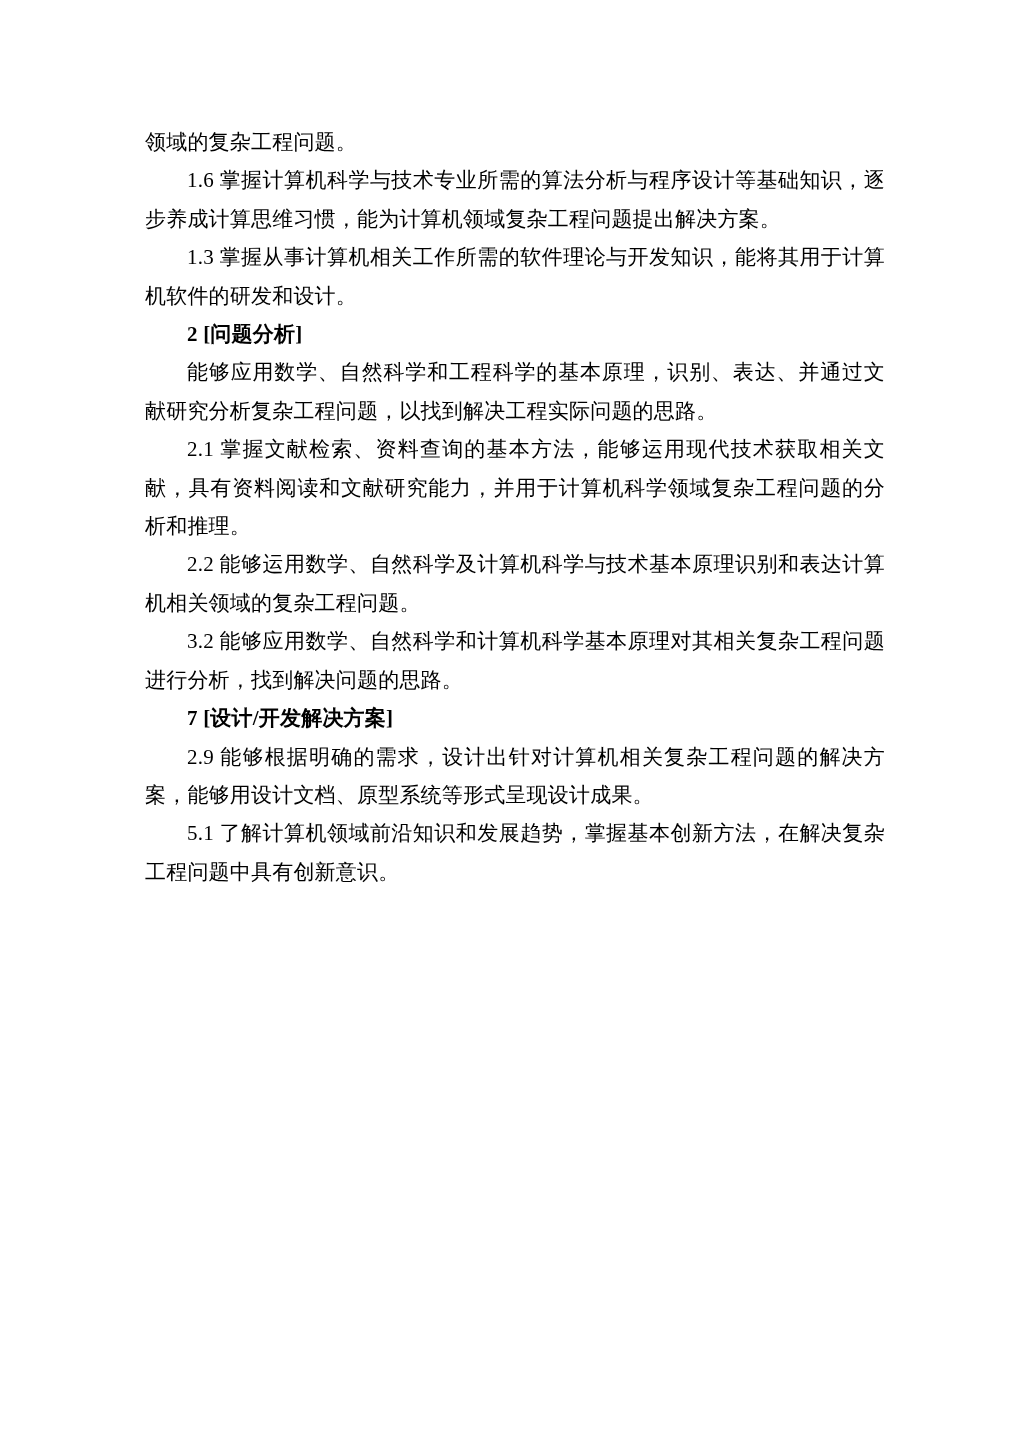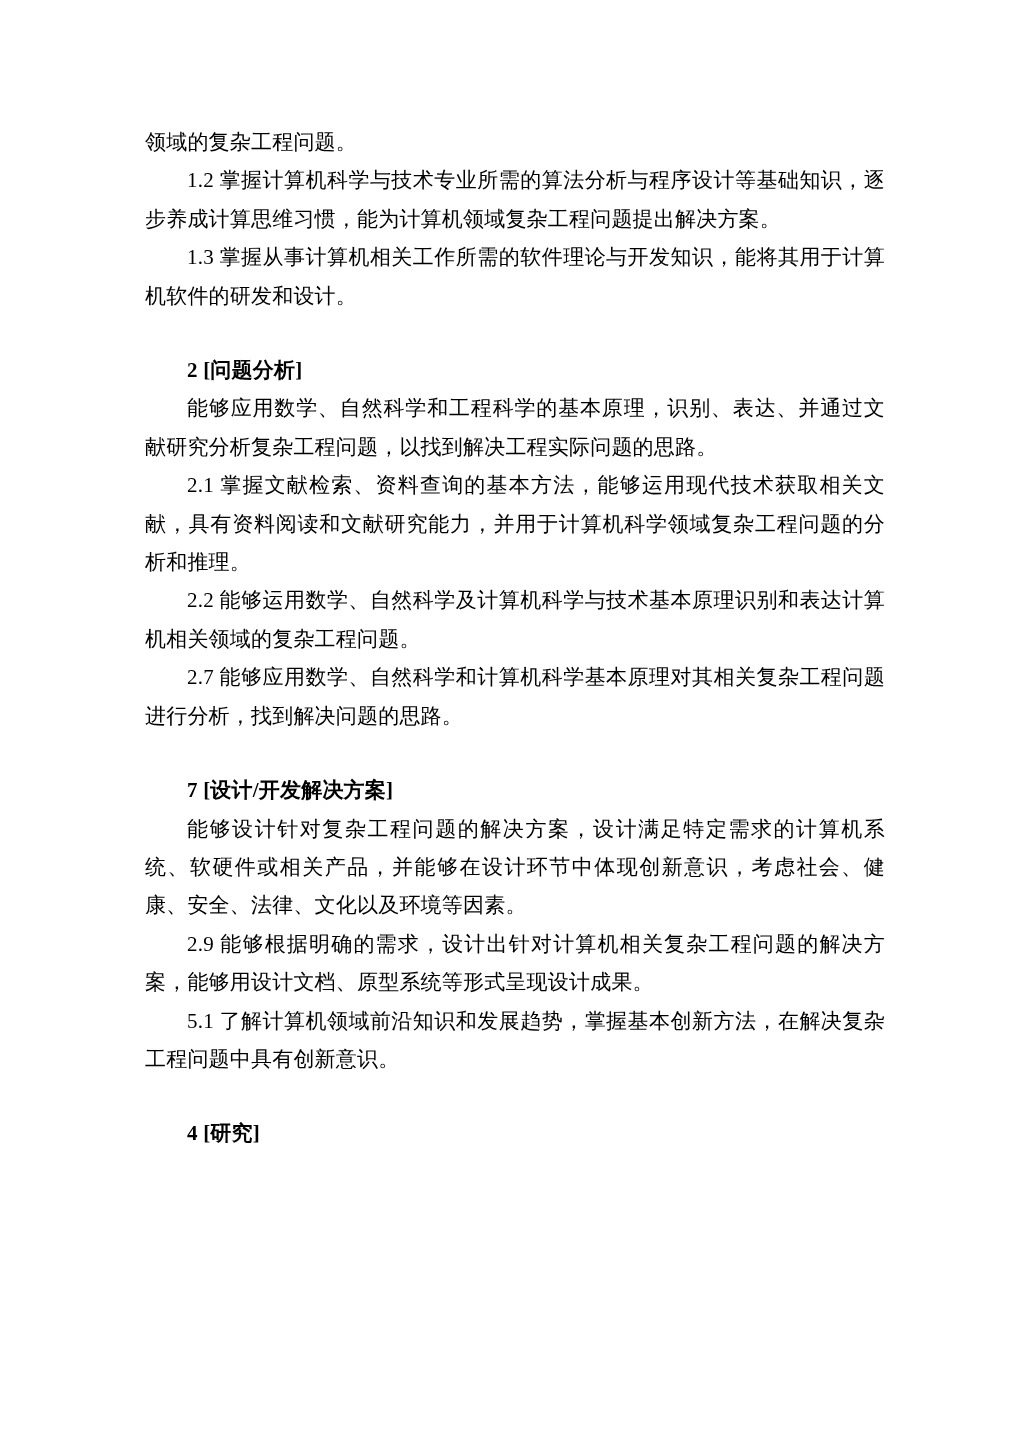--- a/index.html
+++ b/index.html
@@ -30,35 +30,32 @@
     padding: 0;
     text-indent: 2em;
     word-break: break-all;
   }
   .doc-body p.no-indent {
     text-indent: 0;
   }
   .doc-body p.heading {
     font-weight: bold;
     text-align: left;
-    margin-top: 36px;
   }
 </style>
 </head>
 <body>
 
 <div class="page">
   <div class="doc-body">
     <p class="no-indent">领域的复杂工程问题。</p>
-    <p>1.2 掌握计算机科学与技术专业所需的算法分析与程序设计等基础知识，逐步养成计算思维习惯，能为计算机领域复杂工程问题提出解决方案。</p>
+    <p>1.6 掌握计算机科学与技术专业所需的算法分析与程序设计等基础知识，逐步养成计算思维习惯，能为计算机领域复杂工程问题提出解决方案。</p>
     <p>1.3 掌握从事计算机相关工作所需的软件理论与开发知识，能将其用于计算机软件的研发和设计。</p>
     <p class="heading">2 [问题分析]</p>
     <p>能够应用数学、自然科学和工程科学的基本原理，识别、表达、并通过文献研究分析复杂工程问题，以找到解决工程实际问题的思路。</p>
     <p>2.1 掌握文献检索、资料查询的基本方法，能够运用现代技术获取相关文献，具有资料阅读和文献研究能力，并用于计算机科学领域复杂工程问题的分析和推理。</p>
     <p>2.2 能够运用数学、自然科学及计算机科学与技术基本原理识别和表达计算机相关领域的复杂工程问题。</p>
-    <p>2.7 能够应用数学、自然科学和计算机科学基本原理对其相关复杂工程问题进行分析，找到解决问题的思路。</p>
+    <p>3.2 能够应用数学、自然科学和计算机科学基本原理对其相关复杂工程问题进行分析，找到解决问题的思路。</p>
     <p class="heading">7 [设计/开发解决方案]</p>
-    <p>能够设计针对复杂工程问题的解决方案，设计满足特定需求的计算机系统、软硬件或相关产品，并能够在设计环节中体现创新意识，考虑社会、健康、安全、法律、文化以及环境等因素。</p>
     <p>2.9 能够根据明确的需求，设计出针对计算机相关复杂工程问题的解决方案，能够用设计文档、原型系统等形式呈现设计成果。</p>
     <p>5.1 了解计算机领域前沿知识和发展趋势，掌握基本创新方法，在解决复杂工程问题中具有创新意识。</p>
-    <p class="heading">4 [研究]</p>
   </div>
 </div>
 
 </body></html>

